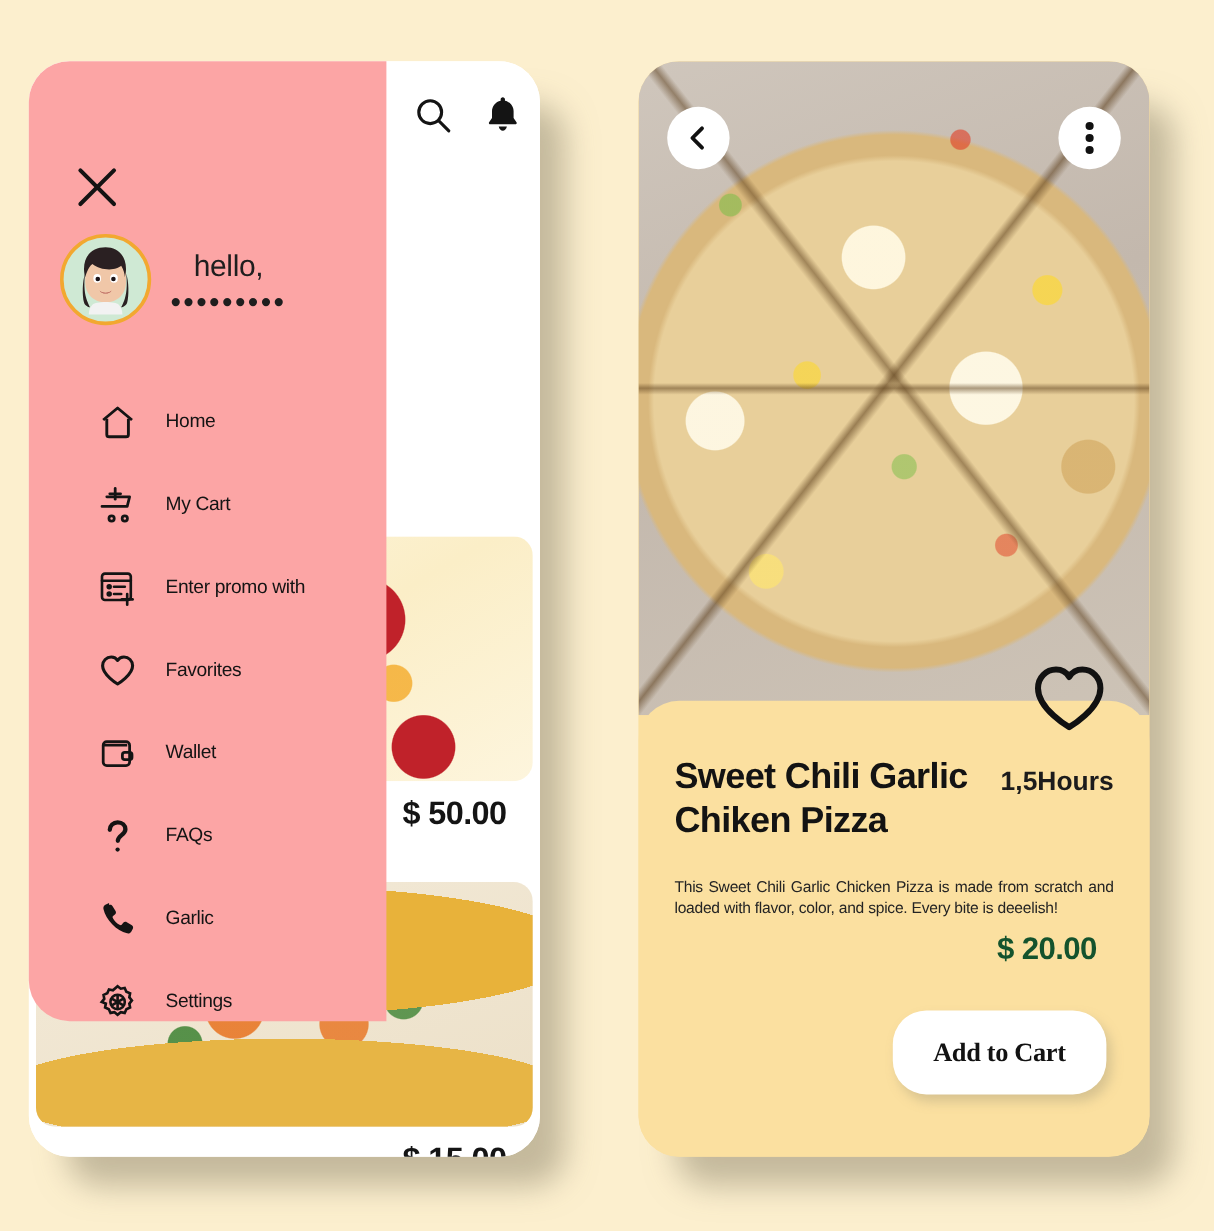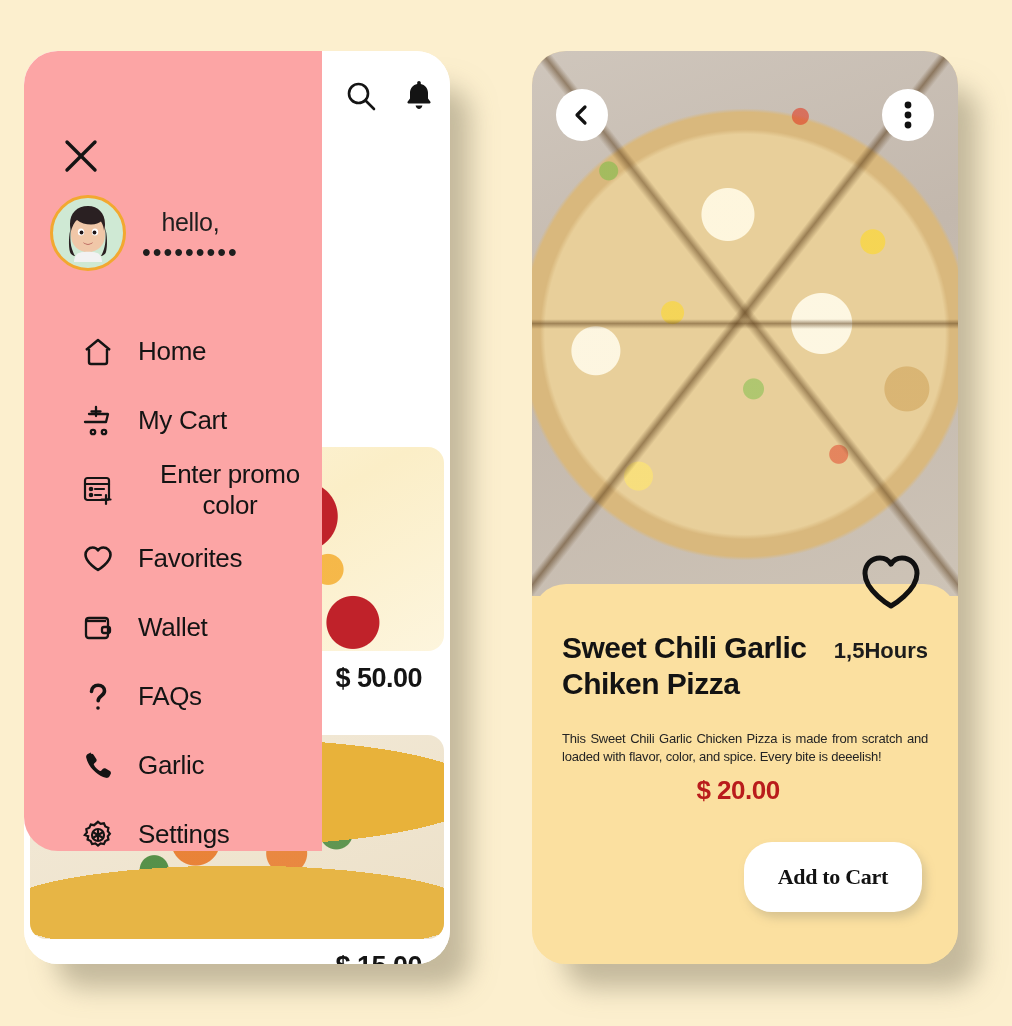--- a/index.html
+++ b/index.html
@@ -87,21 +87,21 @@
 
   .drawer-nav {
     position: absolute; left: 0; right: 0; top: 266px;
     display: flex; flex-direction: column;
   }
   .nav-item {
     display: flex; align-items: center; gap: 22px;
     height: 69px; padding-left: 56px; cursor: pointer;
   }
   .nav-ico { width: 36px; display: flex; justify-content: center; flex: 0 0 auto; }
-  .nav-label { font-size: 26px; font-weight: 500; color: #141414; letter-spacing: -0.3px; }
+  .nav-label { font-size: 16px; font-weight: 500; color: #141414; letter-spacing: -0.3px; }
 
   
   .phone-right {
     position: absolute; left: 532px; top: 51px;
     width: 426px; height: 913px;
     border-radius: 34px;
     background: #fbe0a0;
     box-shadow: 26px 30px 26px -6px rgba(150,140,115,0.55);
     overflow: hidden;
   }
@@ -125,22 +125,22 @@
   .dish-title {
     font-size: 30px; font-weight: 700; color: #131313;
     line-height: 1.2; letter-spacing: -0.5px; max-width: 250px;
   }
   .dish-time { font-size: 22px; font-weight: 700; color: #1c1c1c; padding-top: 8px; white-space: nowrap; }
   .dish-desc {
     margin-top: 28px; font-size: 13px; color: #242424;
     line-height: 1.42; text-align: justify; letter-spacing: -0.2px;
   }
   .dish-price {
-    margin-top: 8px; text-align: center; padding-right: 14px;
-    font-size: 26px; font-weight: 700; color: #b91c1c; letter-spacing: -0.5px;
+    margin-top: 8px; text-align: right; padding-right: 14px;
+    font-size: 26px; font-weight: 700; color: #14532d; letter-spacing: -0.5px;
   }
   .cart-btn {
     position: absolute; right: 36px; bottom: 52px;
     background: #fff; border: 0; border-radius: 28px;
     padding: 22px 34px; font-size: 22px; font-weight: 700;
     color: #121212; letter-spacing: -0.3px; cursor: pointer;
     font-family: Liberation Serif, serif;
     box-shadow: 4px 6px 10px rgba(150,140,115,0.35);
   }
 
@@ -323,21 +323,21 @@
             <rect x="3" y="4" width="24" height="22" rx="2.5"></rect>
             <line x1="3" y1="10" x2="27" y2="10"></line>
             <circle cx="9" cy="15" r="1.2" fill="#141414"></circle>
               <line x1="13" y1="15" x2="22" y2="15"></line>
             <circle cx="9" cy="21" r="1.2" fill="#141414"></circle>
               <line x1="13" y1="21" x2="19" y2="21"></line>
             <line x1="24" y1="21" x2="24" y2="30"></line>
               <line x1="19.5" y1="25.5" x2="28.5" y2="25.5"></line>
           </svg>
         </span>
-        <span class="nav-label">Enter promo color</span>
+        <span class="nav-label">Enter promo with</span>
       </div>
 
       <div class="nav-item">
         <span class="nav-ico">
           <svg width="32" height="32" viewBox="0 0 32 32" fill="none" stroke="#141414" stroke-width="2.6" stroke-linejoin="round">
             <path d="M16 27S3.5 19.5 3.5 11.8C3.5 7.6 6.8 4.5 10.7 4.5c2.4 0 4.3 1.2 5.3 2.9 1-1.7 2.9-2.9 5.3-2.9 3.9 0 7.2 3.1 7.2 7.3C28.5 19.5 16 27 16 27z"></path>
           </svg>
         </span>
         <span class="nav-label">Favorites</span>
       </div>

